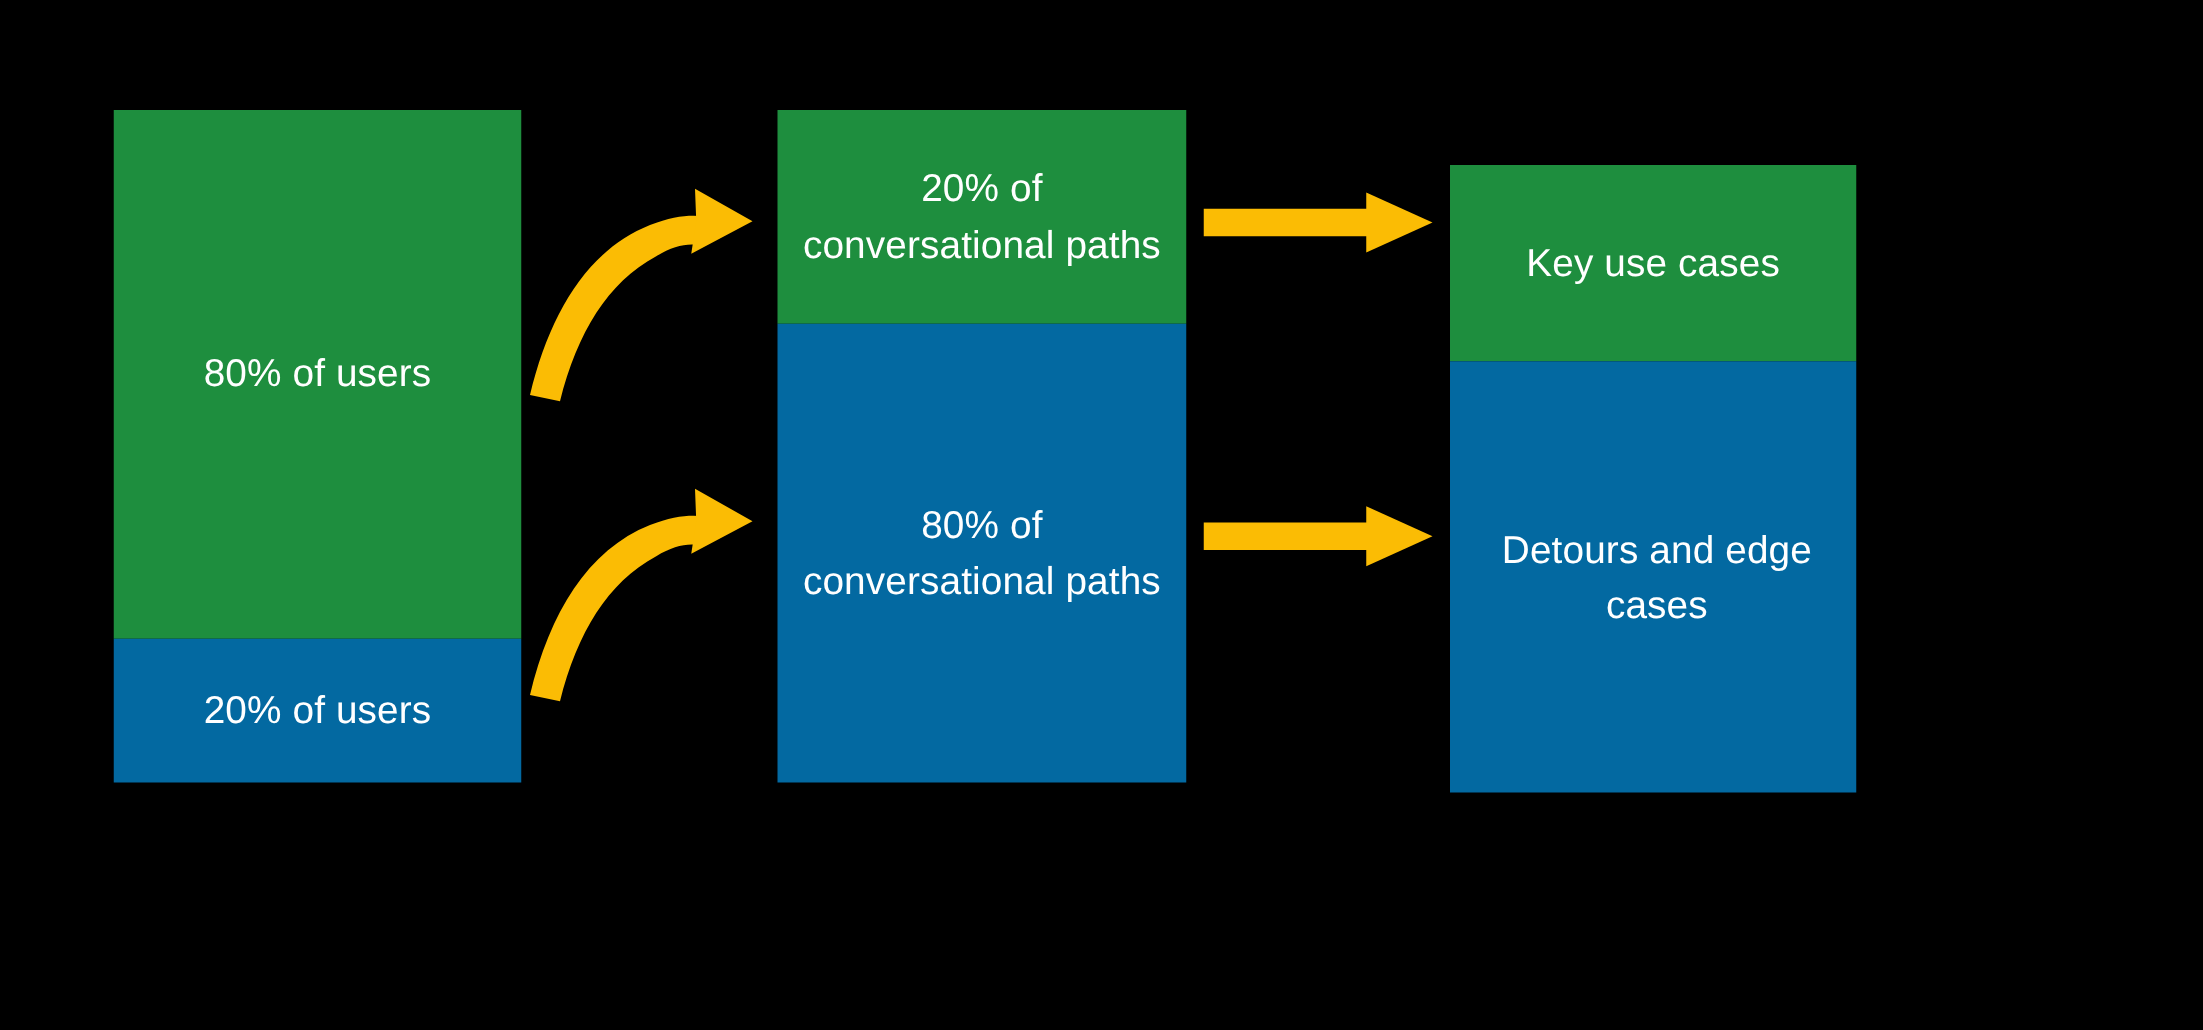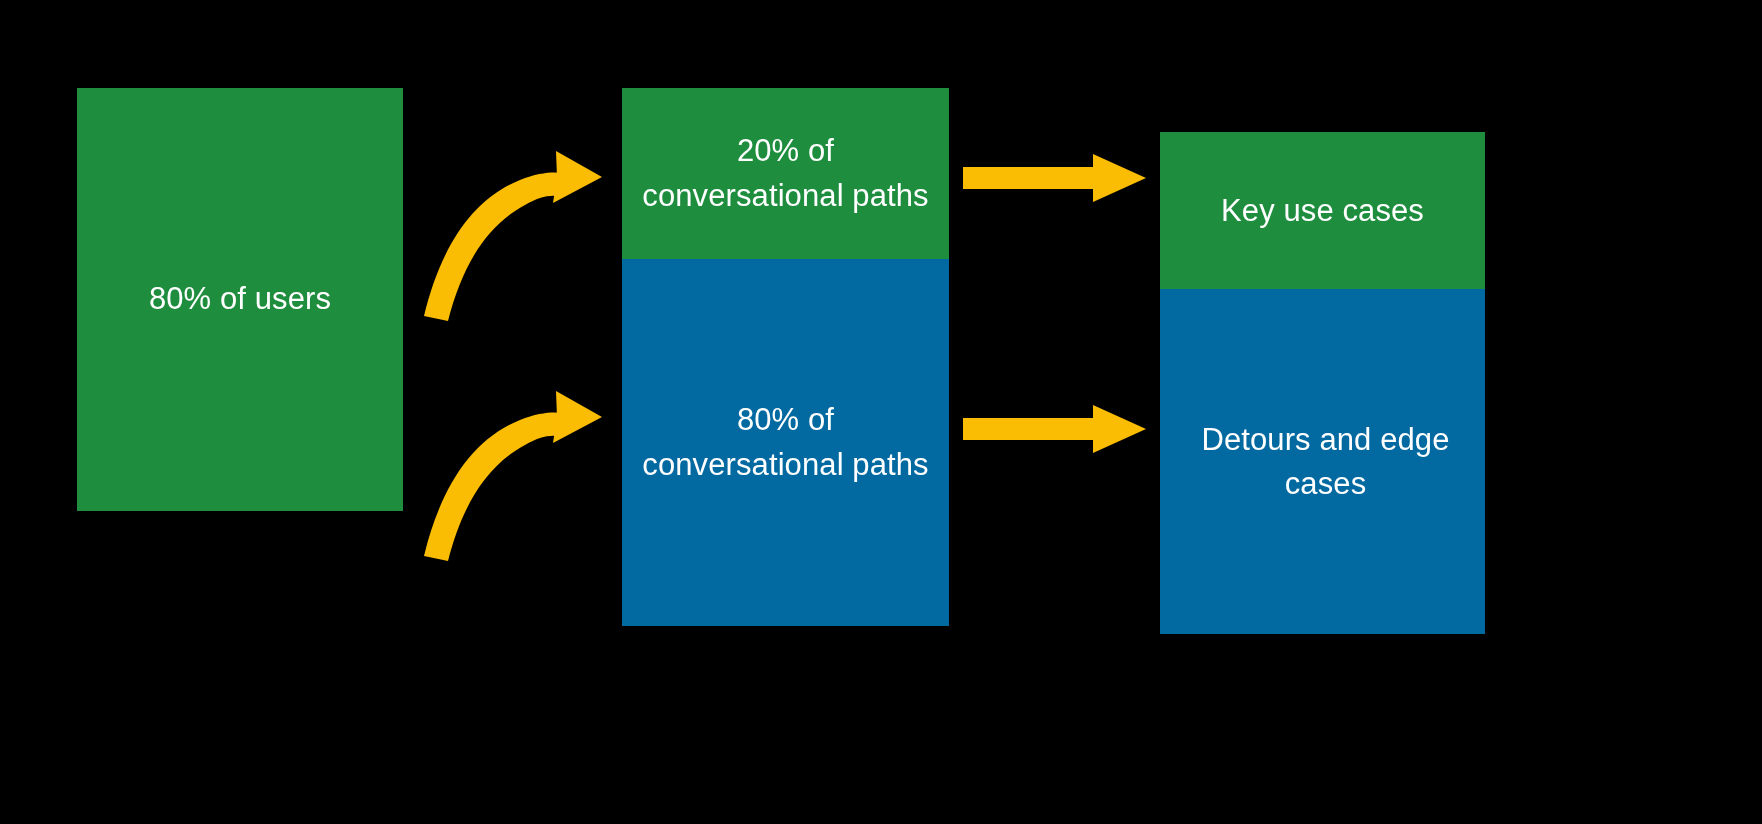--- a/index.html
+++ b/index.html
@@ -41,21 +41,21 @@
     font-weight: 400;
     letter-spacing: 0.1px;
     padding: 0 10px;
   }
   .segment.green { background: #1E8E3E; }
   .segment.blue  { background: #0369a1; }
 
   .segment .seg-label { display: block; }
 
   
-  #col-users       { left: 77px;   top: 88px;  width: 326px; height: 538px; }
+  #col-users       { left: 91px;   top: 88px;  width: 326px; height: 538px; }
   #col-users .s1   { height: 423px; }
   #col-users .s2   { height: 115px; }
 
   
   #col-paths       { left: 582px;  top: 88px;  width: 327px; height: 538px; margin-left: 40px; }
   #col-paths .s1   { height: 171px; }
   #col-paths .s2   { height: 367px; }
 
   
   #col-outcomes     { left: 1160px; top: 88px; width: 325px; height: 546px; }
@@ -73,20 +73,23 @@
   .arrow-layer svg { display: block; }
 </style>
 </head>
 <body>
 
 <div id="stage">
 
   <div class="column" id="col-users">
     <div class="segment green s1">
       <span class="seg-label">80% of users</span>
+    </div>
+    <div class="segment blue s2">
+      <span class="seg-label">20% of users</span>
     </div>
   </div>
 
   <div class="column" id="col-paths">
     <div class="segment green s1">
       <span class="seg-label">20% of conversational paths</span>
     </div>
     <div class="segment blue s2">
       <span class="seg-label">80% of conversational paths</span>
     </div>

